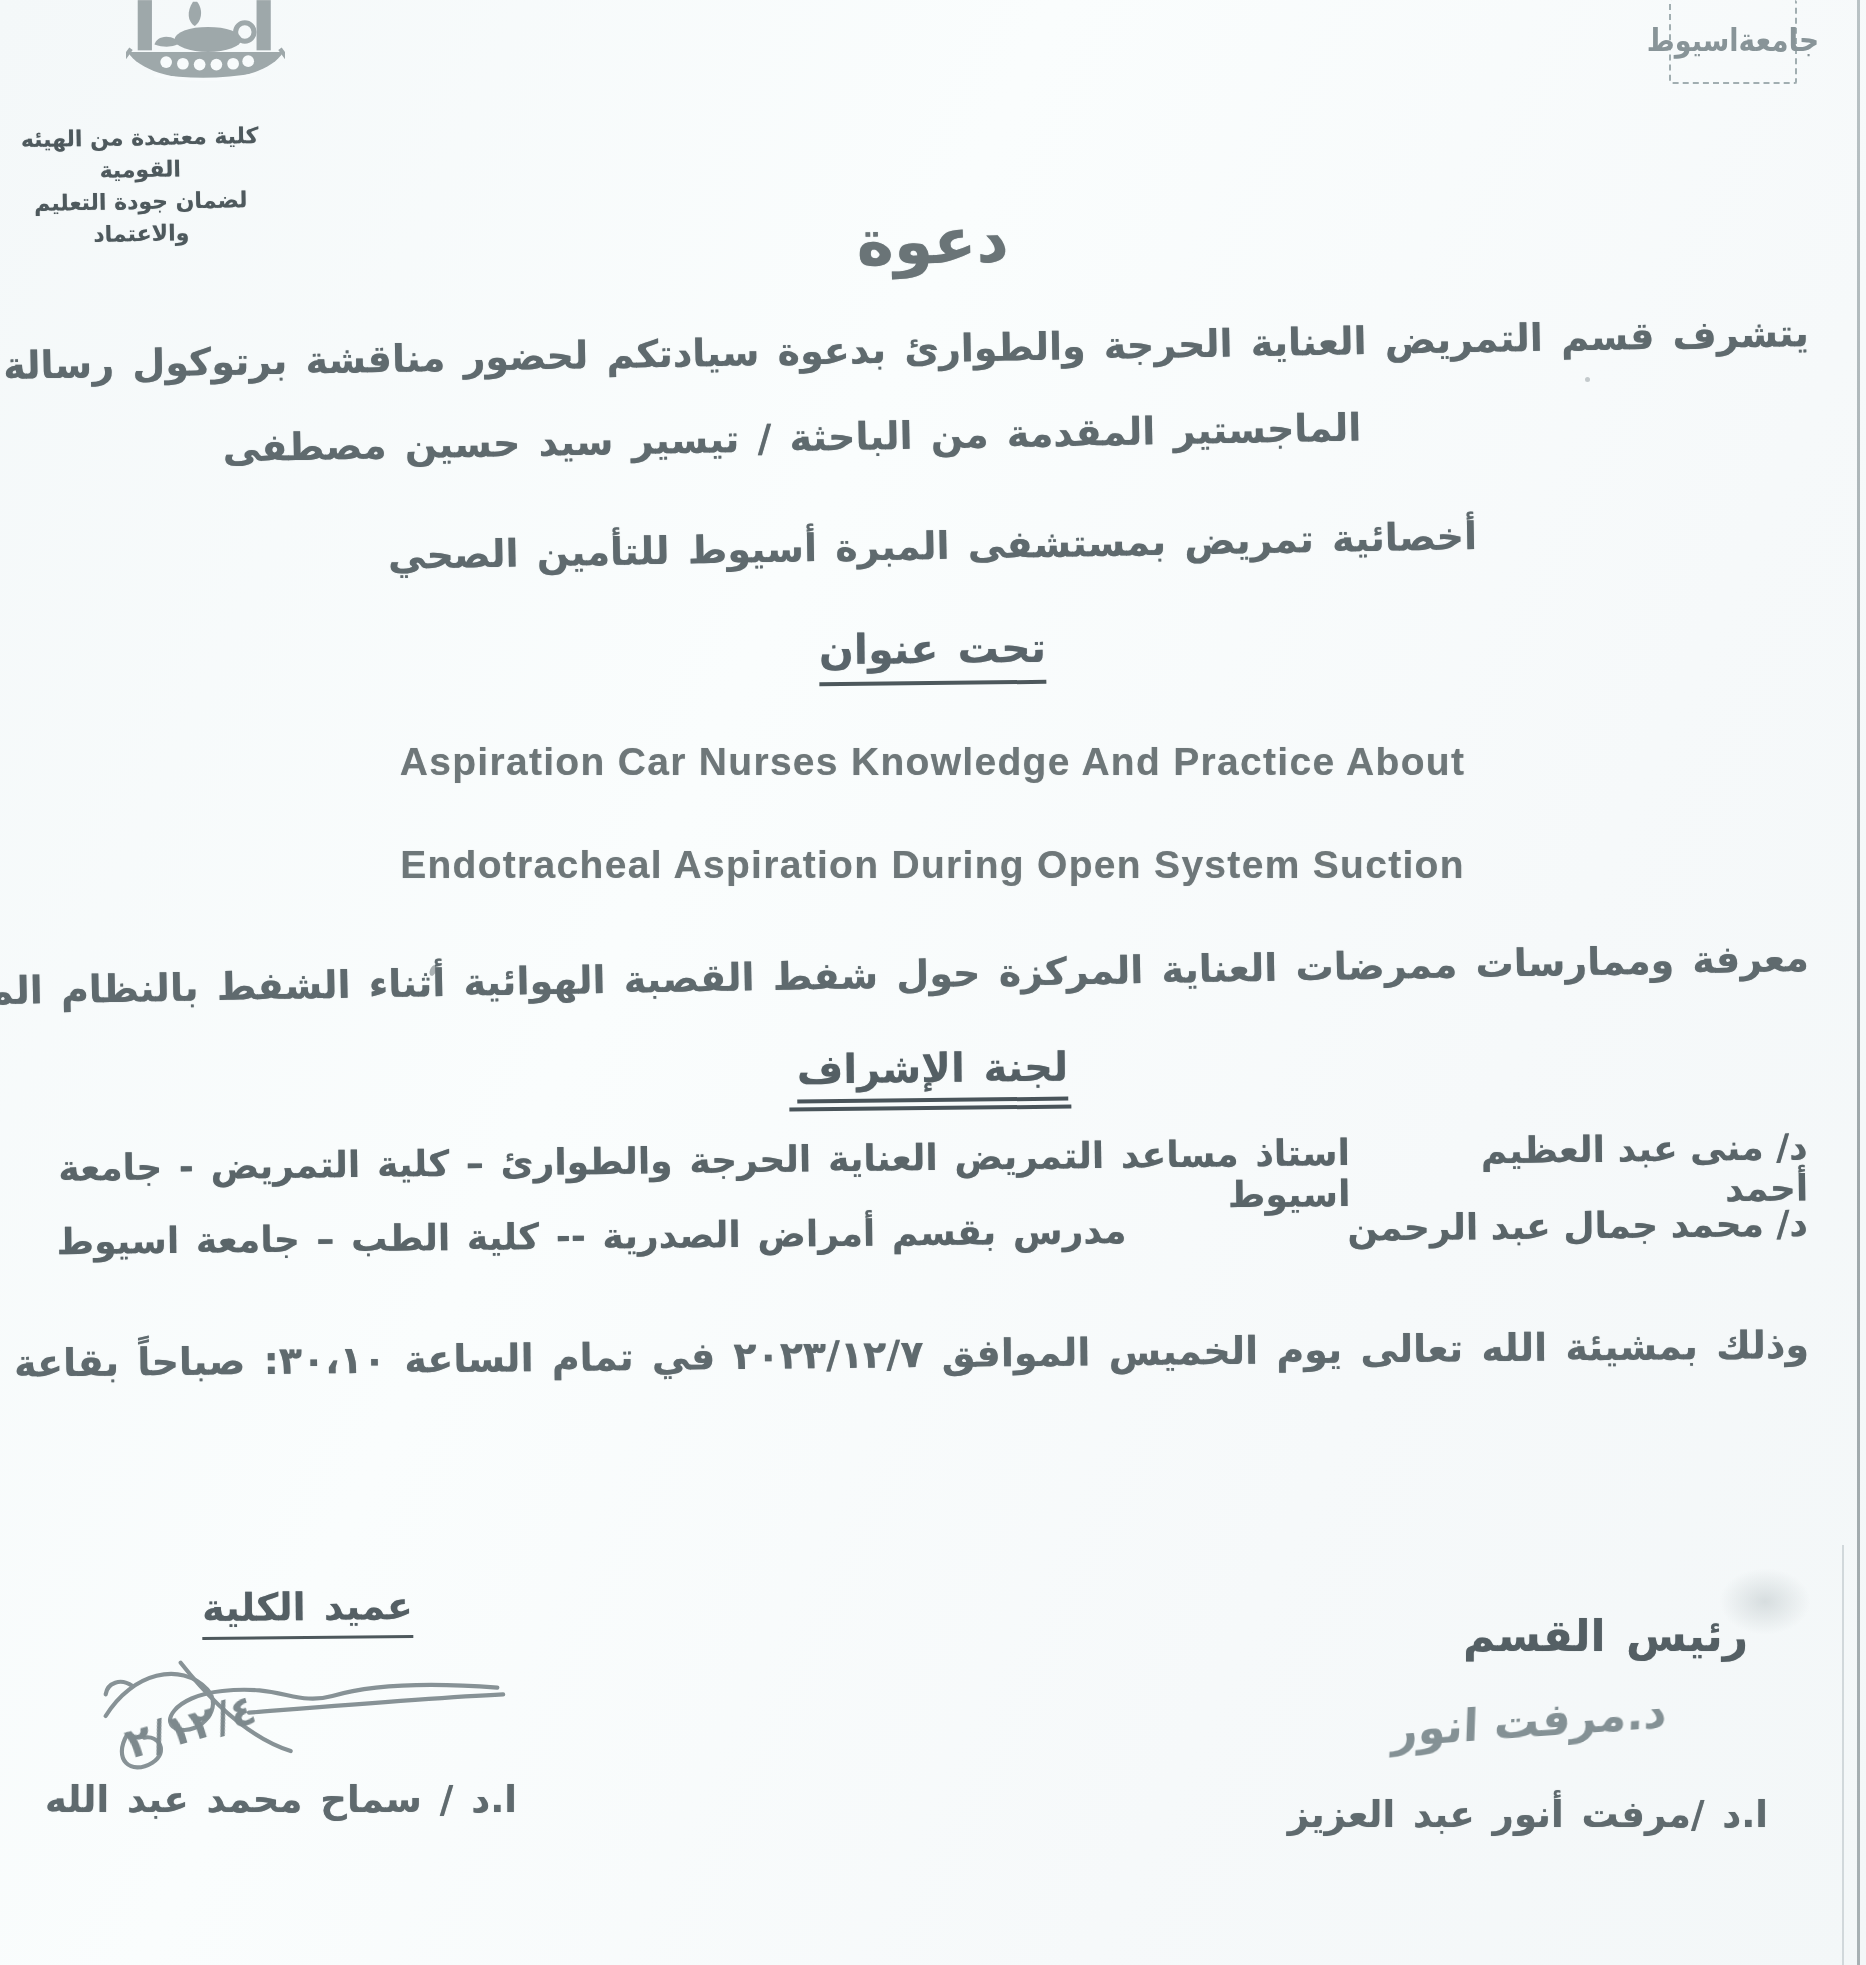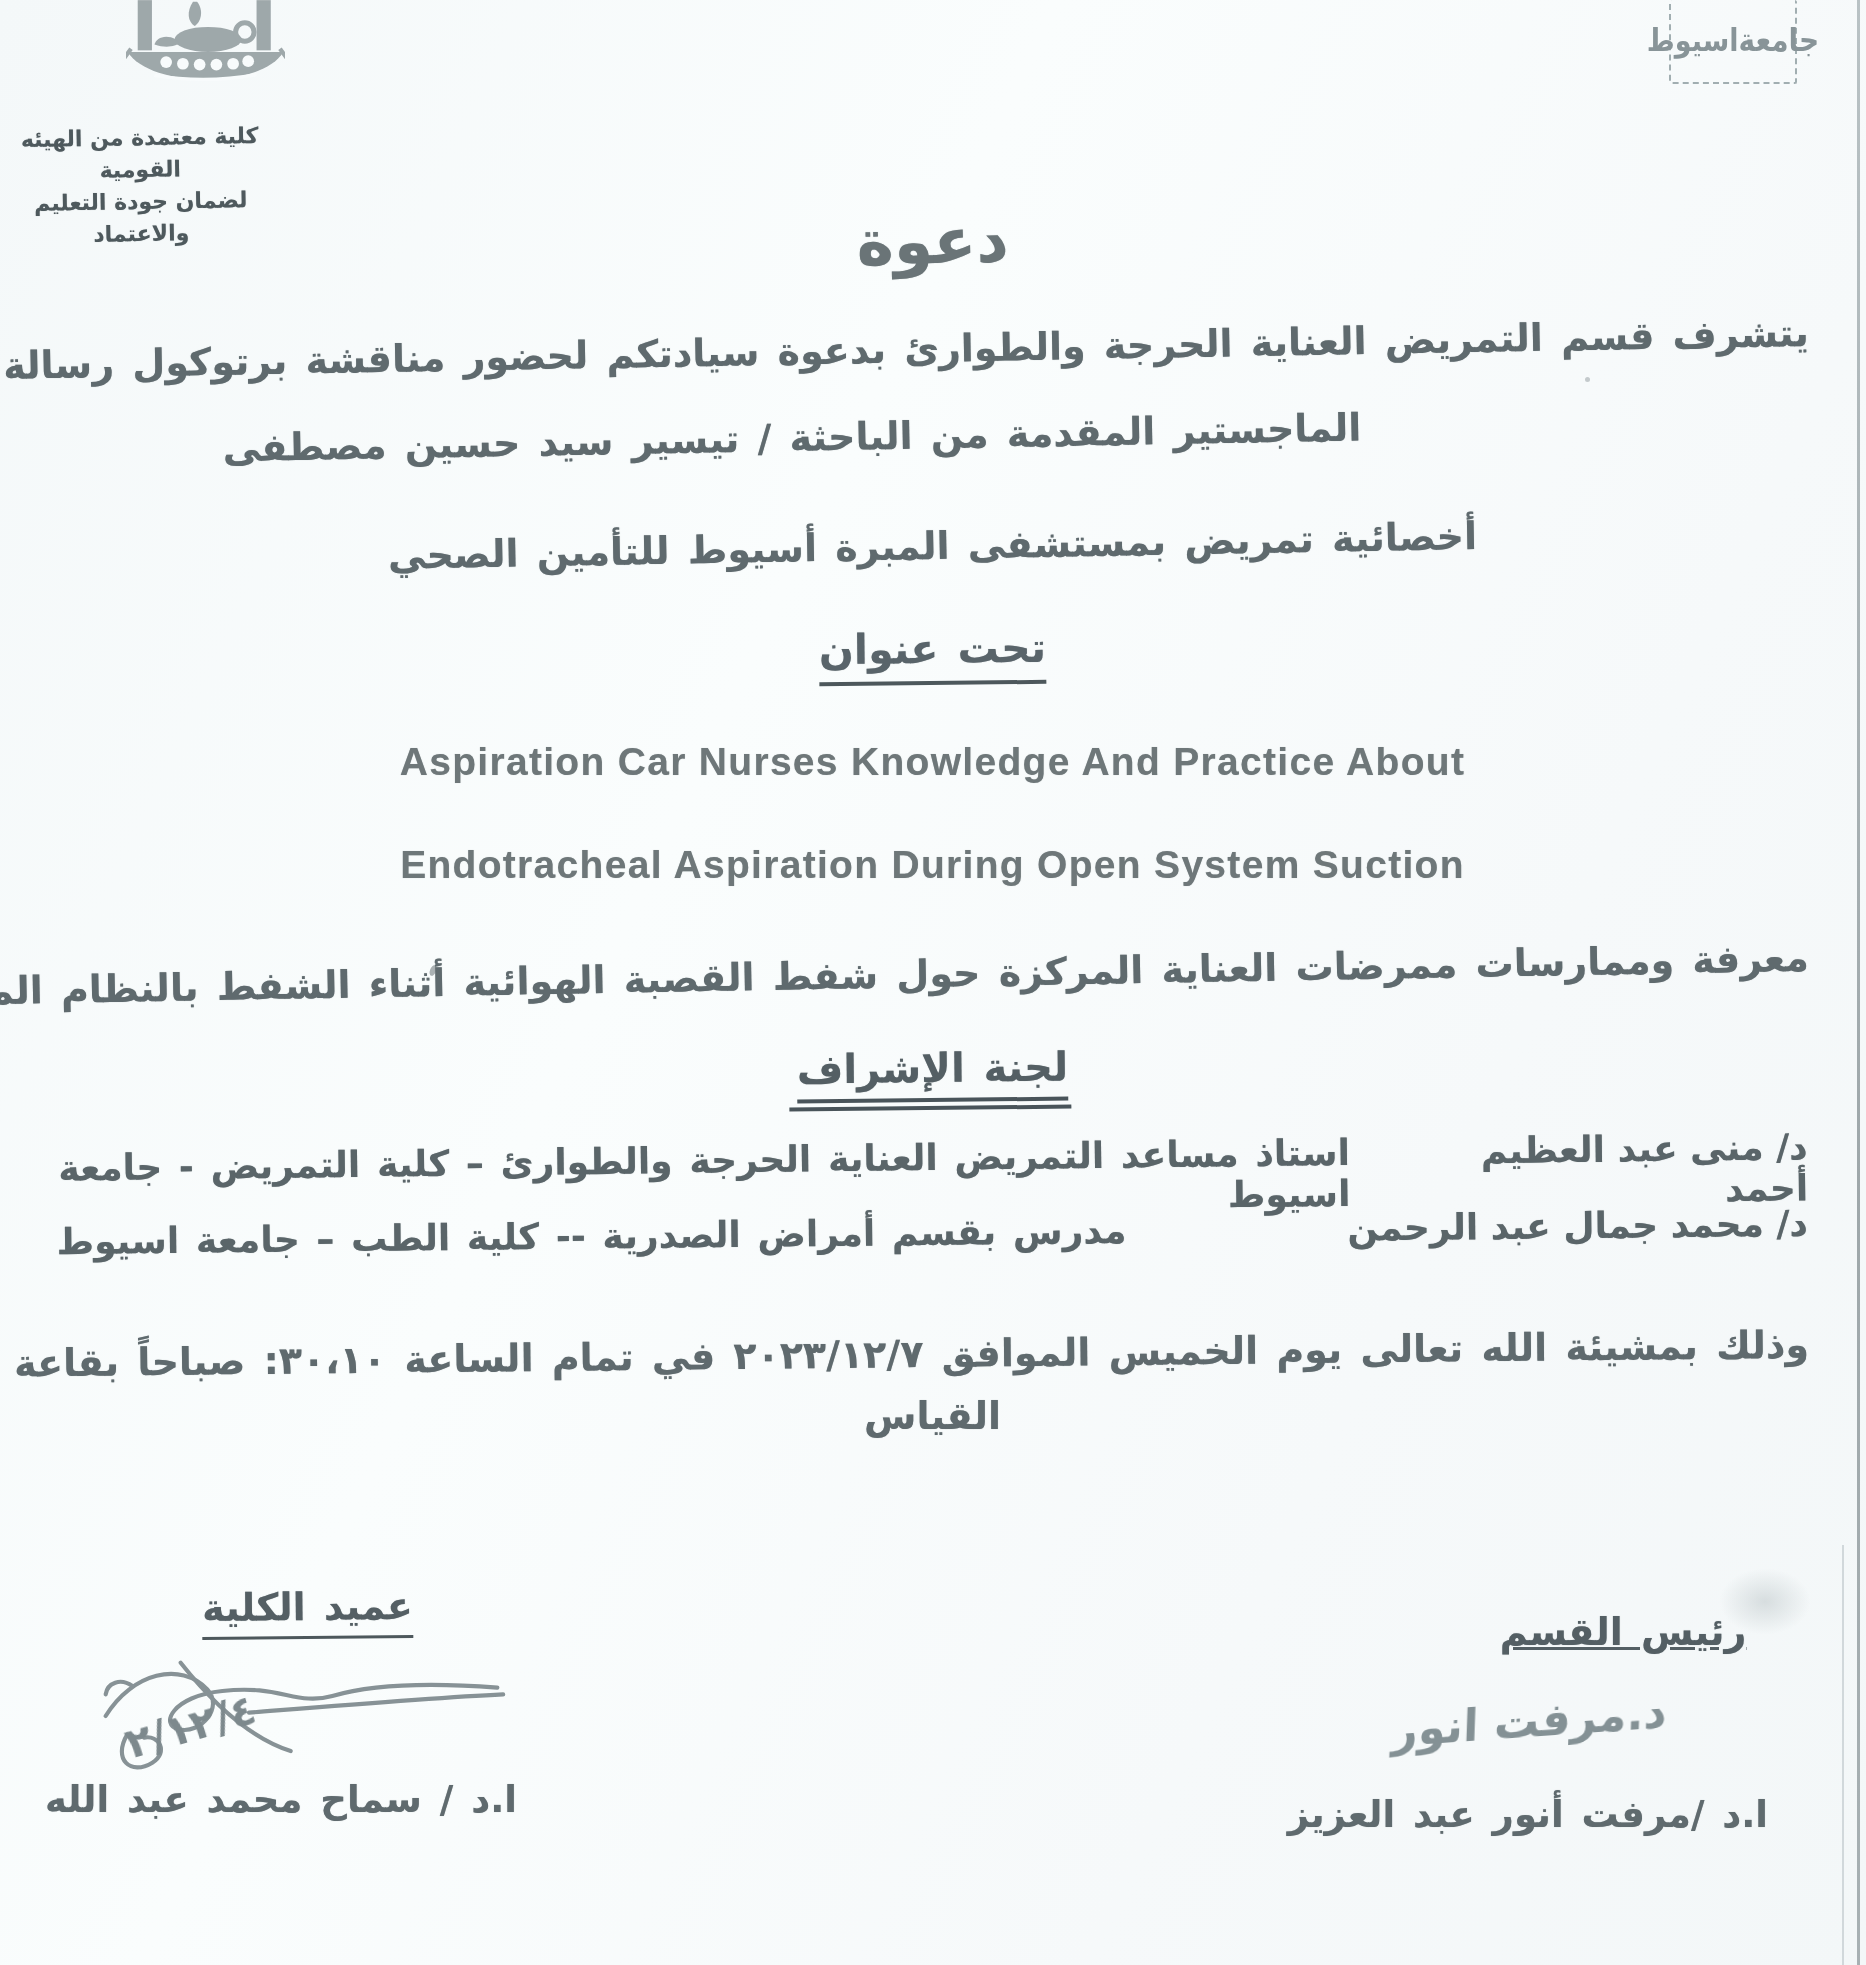--- a/index.html
+++ b/index.html
@@ -54,21 +54,21 @@
   .crow .role{word-spacing:4.2px;}
 
   
   .sched1{top:1332px;font-size:38px;}
   .sched2{top:1394px;font-size:38px;}
 
   
   .dean-title{top:1585px;left:150px;width:317px;text-align:center;font-size:38px;color:#545f64;}
   .dean-title span{border-bottom:3.3px solid #4d585c;padding-bottom:6.7px;}
   .dean-name{top:1778px;left:67px;width:451px;font-size:37px;}
-  .head-title{top:1610px;left:1499px;width:250px;text-align:center;font-size:38px;color:#545f64;text-decoration:underline;}
+  .head-title{top:1610px;left:1499px;width:250px;text-align:center;font-size:44px;color:#545f64;}
   .head-name{top:1793px;left:1360px;width:409px;text-align:left;font-size:37px;}
   .sig-svg{position:absolute;overflow:visible;}
   .hand{position:absolute;font-weight:600;color:#849195;filter:blur(0.5px);white-space:nowrap;}
   .hand-head{left:1376px;top:1695px;width:309px;text-align:center;font-size:45px;transform:rotate(-4deg) skewX(-6deg);}
   .hand-date{left:125px;top:1702px;font-size:42px;transform:rotate(-16deg);color:#7d898d;}
 
   
   .scan-line{position:absolute;left:1858px;top:0;width:3.3px;height:1965px;
      background:linear-gradient(180deg,#aeb8bb,#8f999c 60%,#9aa4a7);opacity:.85;}
   .scan-line2{position:absolute;left:1843px;top:1545px;width:1.7px;height:421px;background:#c2cbce;opacity:.7;}
@@ -137,21 +137,20 @@
   <div class="crow crow1">
     <span class="name">د/ منى عبد العظيم أحمد</span>
     <span class="role">استاذ مساعد التمريض العناية الحرجة والطوارئ – كلية التمريض - جامعة اسيوط</span>
   </div>
   <div class="crow crow2">
     <span class="name">د/ محمد جمال عبد الرحمن</span>
     <span class="role">مدرس بقسم أمراض الصدرية  -- كلية الطب – جامعة اسيوط</span>
   </div>
 
   <div class="line center ar sched1 tilt-s">وذلك بمشيئة الله تعالى يوم الخميس الموافق ٢٠٢٣/١٢/٧ في تمام الساعة ٣٠،١٠: صباحاً بقاعة وحدة</div>
-  <div class="line center ar sched2">القياس</div>
 
   <div class="line ar dean-title tilt-s">
     <span>عميد الكلية</span>
   </div>
   <svg class="sig-svg" style="left:83px;top:1636px;" width="434" height="150" viewBox="0 0 520 180">
     <g fill="none" stroke="#7b878b" stroke-width="5" stroke-linecap="round" opacity="0.9">
       <path d="M28,96 C60,44 118,30 150,64 C170,86 142,118 116,112 C92,107 108,72 168,66 C238,58 256,84 300,72 C348,58 420,56 498,62"></path>
       <path d="M200,92 C300,84 420,74 505,70"></path>
       <path d="M118,32 C148,70 194,120 250,138"></path>
       <path d="M54,118 C36,148 58,168 84,152 C104,140 92,118 74,122"></path>

